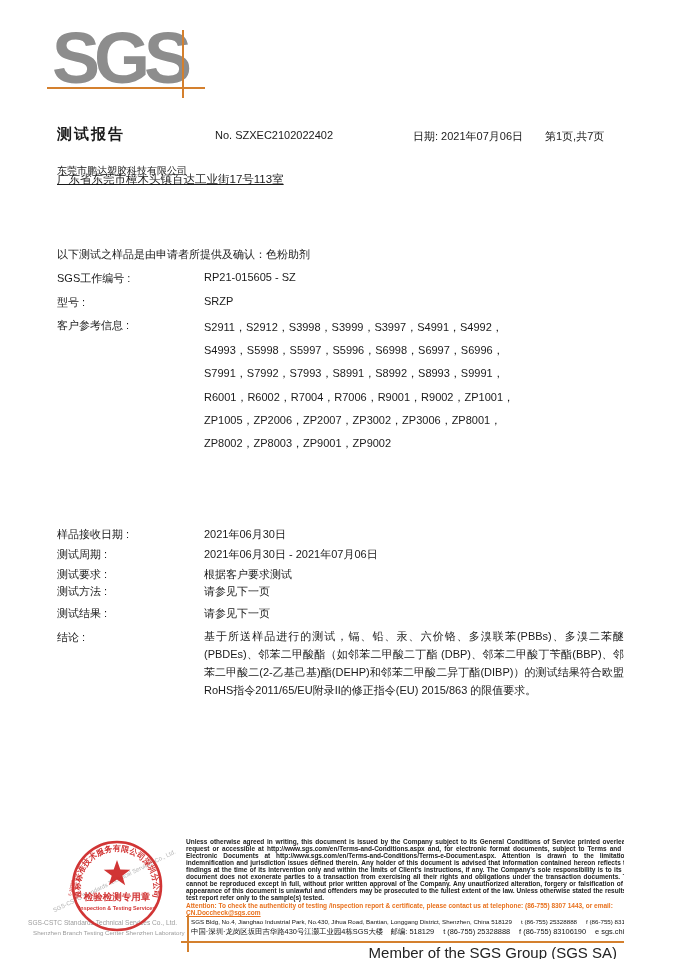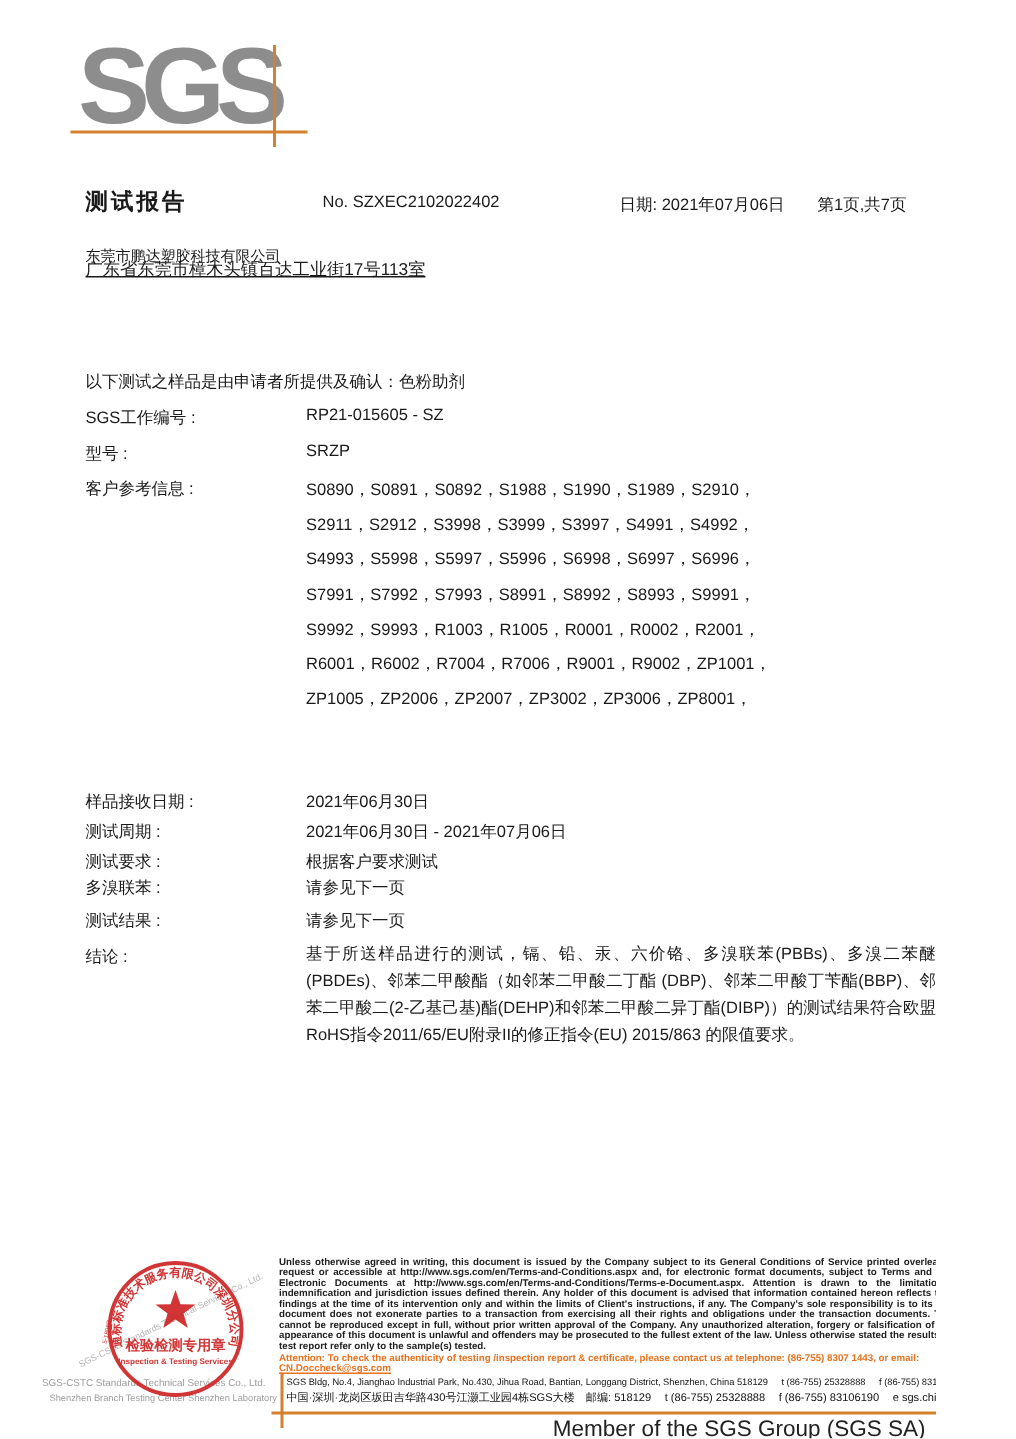--- a/index.html
+++ b/index.html
@@ -72,39 +72,38 @@
   <div class="sample-statement">以下测试之样品是由申请者所提供及确认：色粉助剂</div>
 
   <div class="lbl" style="top:271px">SGS工作编号 :</div>
   <div class="val" style="top:271px">RP21-015605 - SZ</div>
 
   <div class="lbl" style="top:295px">型号 :</div>
   <div class="val" style="top:295px">SRZP</div>
 
   <div class="lbl" style="top:318px">客户参考信息 :</div>
   <div class="ref-lines">
-    <div>S0890，S0891，S0892，S1988，S1990，S1989，S2910，</div>
     <div>S2911，S2912，S3998，S3999，S3997，S4991，S4992，</div>
     <div>S4993，S5998，S5997，S5996，S6998，S6997，S6996，</div>
     <div>S7991，S7992，S7993，S8991，S8992，S8993，S9991，</div>
-    <div>S9992，S9993，R1003，R1005，R0001，R0002，R2001，</div>
     <div>R6001，R6002，R7004，R7006，R9001，R9002，ZP1001，</div>
     <div>ZP1005，ZP2006，ZP2007，ZP3002，ZP3006，ZP8001，</div>
+    <div>ZP8002，ZP8003，ZP9001，ZP9002</div>
   </div>
 
   <div class="lbl" style="top:527px">样品接收日期 :</div>
   <div class="val" style="top:527px">2021年06月30日</div>
 
   <div class="lbl" style="top:547px">测试周期 :</div>
   <div class="val" style="top:547px">2021年06月30日 - 2021年07月06日</div>
 
   <div class="lbl" style="top:567px">测试要求 :</div>
   <div class="val" style="top:567px">根据客户要求测试</div>
 
-  <div class="lbl" style="top:584px">多溴联苯 :</div>
+  <div class="lbl" style="top:584px">测试方法 :</div>
   <div class="val" style="top:584px">请参见下一页</div>
 
   <div class="lbl" style="top:606px">测试结果 :</div>
   <div class="val" style="top:606px">请参见下一页</div>
 
   <div class="lbl" style="top:630px">结论 :</div>
   <div class="conclusion-text">基于所送样品进行的测试，镉、铅、汞、六价铬、多溴联苯(PBBs)、多溴二苯醚(PBDEs)、邻苯二甲酸酯（如邻苯二甲酸二丁酯 (DBP)、邻苯二甲酸丁苄酯(BBP)、邻苯二甲酸二(2-乙基己基)酯(DEHP)和邻苯二甲酸二异丁酯(DIBP)）的测试结果符合欧盟RoHS指令2011/65/EU附录II的修正指令(EU) 2015/863 的限值要求。</div>
 
   <div class="stamp-diag">SGS-CSTC Standards Technical Services Co., Ltd.</div>
   <div class="stamp-co1">SGS-CSTC Standards Technical Services Co., Ltd.</div>

